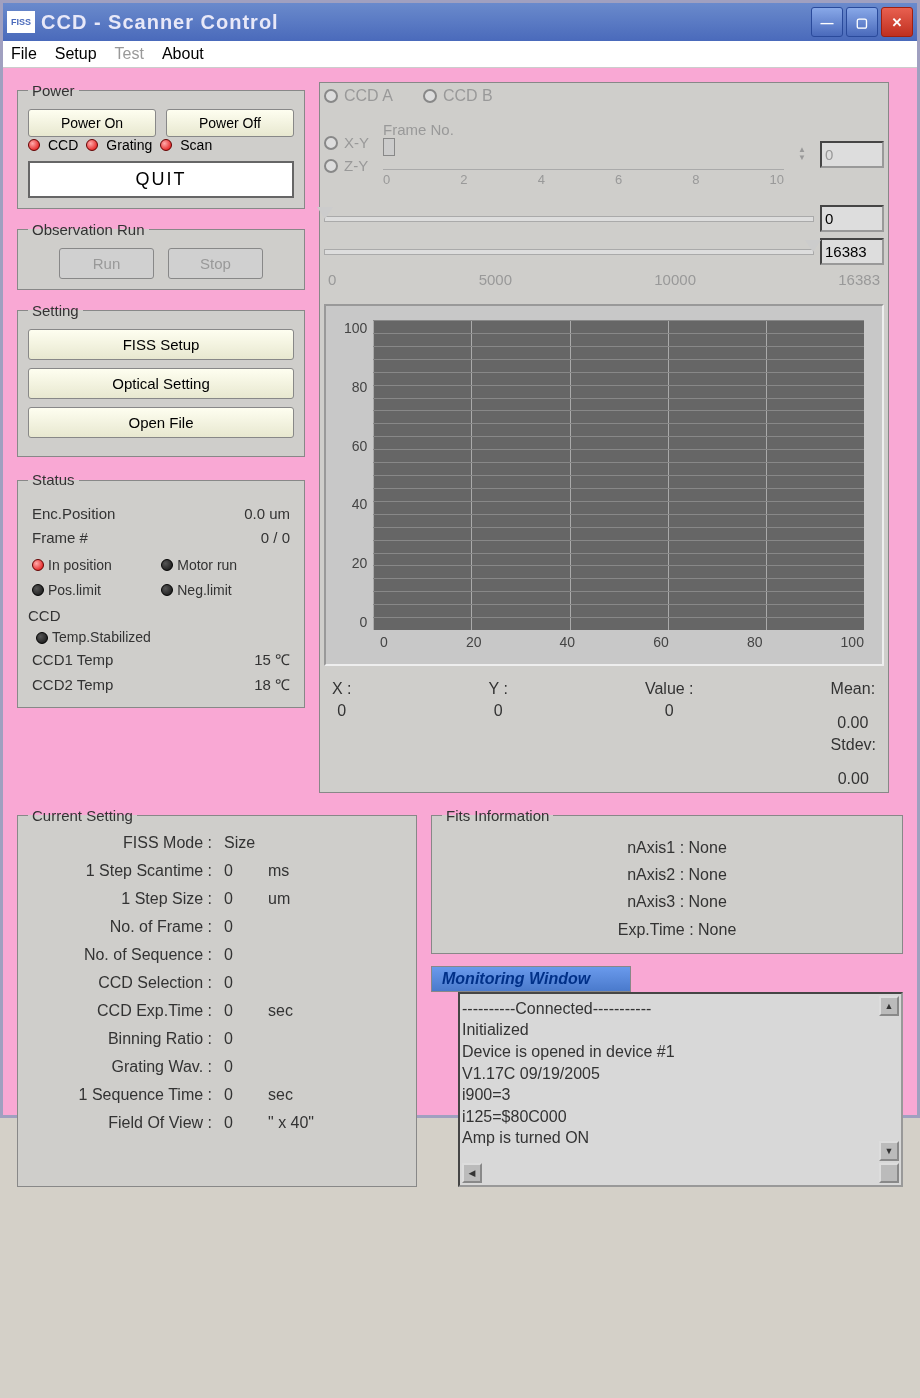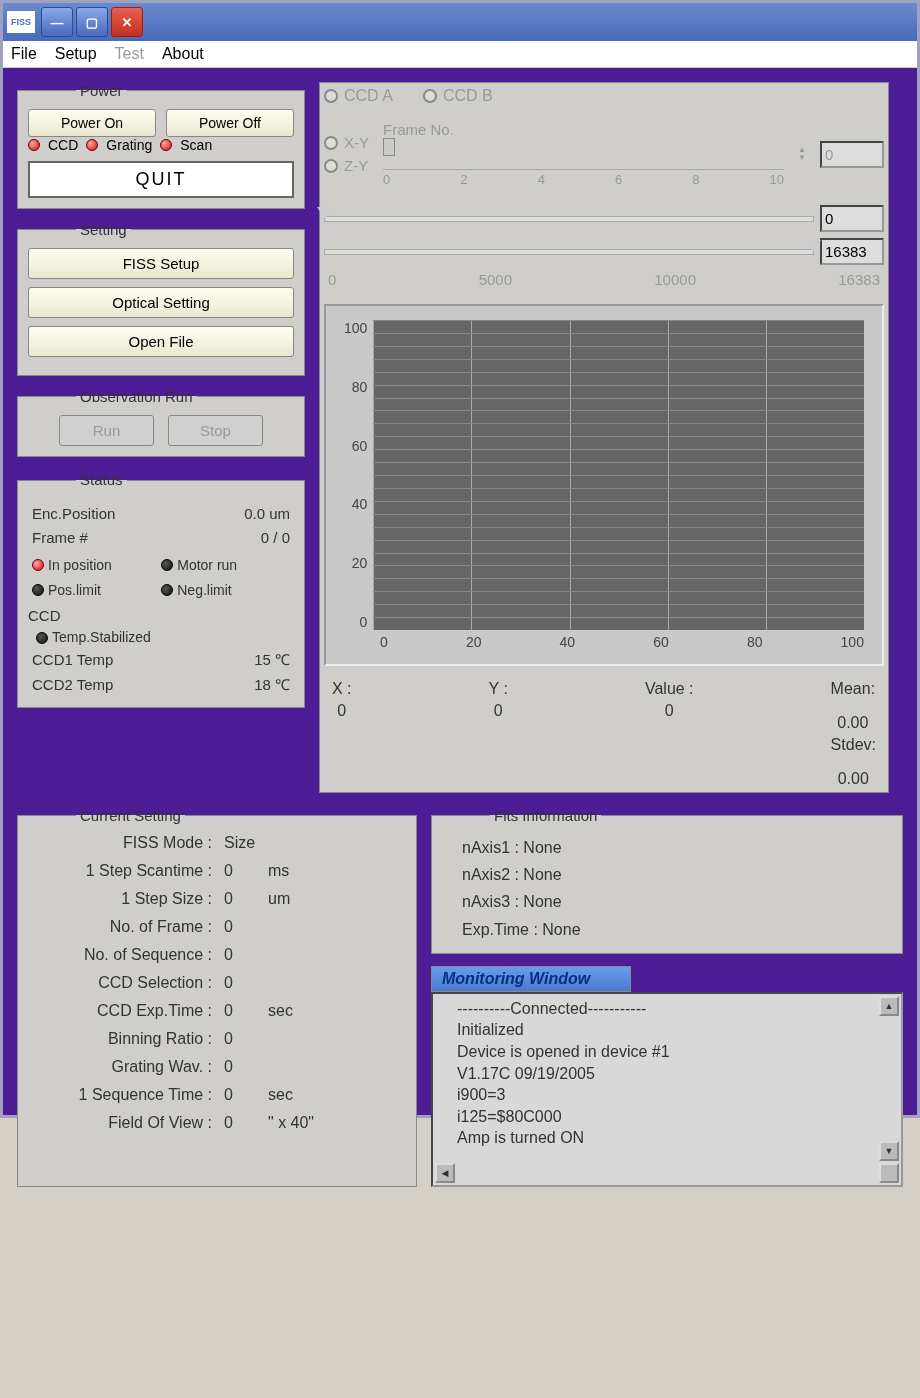--- a/index.html
+++ b/index.html
@@ -6,21 +6,21 @@
 body {
   font-family: Tahoma, Arial, sans-serif;
   font-size: 13px;
   background: #d4d0c8;
   width: 920px;
   height: 1398px;
   overflow: hidden;
 }
 .window {
   border: 3px solid #a0a0c0;
-  background: #4c1d95;
+  background: #f9a8d4;
   width: 920px;
   height: 1118px;
 }
 .titlebar {
   background: linear-gradient(to bottom, #6a8acc, #4a6abb);
   height: 38px;
   display: flex;
   align-items: center;
   padding: 0 4px;
 }
@@ -80,21 +80,20 @@
 fieldset {
   border: 1px solid #888;
   padding: 10px;
   background: #cfcecb;
   position: relative;
 }
 legend {
   font-size: 15px;
   padding: 0 4px;
   color: #333;
-  margin-left: 48px;
 }
 .btn {
   background: linear-gradient(to bottom, #fefef0, #e8e8d0);
   border: 1px solid #888;
   padding: 4px 8px;
   font-size: 15px;
   cursor: pointer;
   border-radius: 3px;
 }
 .btn.wide { width: 100%; margin-bottom: 8px; padding: 6px; }
@@ -173,49 +172,51 @@
 .chart-stats { display: flex; justify-content: space-between; margin-top: 14px; font-size: 16px; color: #333; padding: 0 8px; }
 .chart-stats div { display: flex; flex-direction: column; gap: 4px; align-items: center; }
 .bottom-row { display: flex; gap: 14px; width: 100%; }
 .settings-fs { width: 400px; }
 .settings-grid { display: grid; grid-template-columns: 190px 50px 60px; row-gap: 10px; font-size: 16px; color: #333; }
 .settings-grid .lbl { text-align: right; padding-right: 6px; }
 .settings-grid .val { text-align: left; padding-left: 6px; }
 .settings-grid .unit { text-align: left; }
 .right-bottom { flex: 1; display: flex; flex-direction: column; gap: 12px; }
 .fits-fs { }
-.fits-grid { font-size: 16px; line-height: 1.7; color: #333; padding-left: 20px; }
+.fits-grid { font-size: 16px; line-height: 1.7; color: #333; padding-left: 20px; text-align: center; }
 .monitor-head {
   background: linear-gradient(to bottom, #6a9aec, #4a7acc);
   color: #003088;
   font-style: italic;
   font-weight: bold;
   padding: 3px 10px;
   border: 1px solid #888;
   width: 200px;
   font-size: 16px;
 }
 .monitor-box {
   border: 2px inset #999;
   background: #d8d8d8;
   height: 195px;
-  padding: 4px 24px;
+  padding: 4px 2px;
   font-size: 16px;
   color: #333;
   position: relative;
   line-height: 1.35;
+  margin-left: 27px;
 }
 .scroll-handle { position: absolute; right: 2px; width: 20px; height: 20px; background: #bbb; border: 2px outset #ddd; display: flex; align-items: center; justify-content: center; font-size: 9px;}
 </style>
 </head>
 <body>
 
 <div class="window">
   <div class="titlebar">
     <div class="titlebar-icon">FISS</div>
+    <div class="titlebar-text">CCD - Scanner Control</div>
     <div class="titlebar-buttons">
       <div class="titlebar-btn">—</div>
       <div class="titlebar-btn">▢</div>
       <div class="titlebar-btn close">✕</div>
     </div>
   </div>
 
   <div class="menubar">
     <span>File</span>
     <span>Setup</span>
@@ -236,32 +237,32 @@
             <span>CCD</span>
           <span class="led red"></span>
             <span>Grating</span>
           <span class="led red"></span>
             <span>Scan</span>
         </div>
         <button class="quit-btn">QUIT</button>
       </fieldset>
 
       <fieldset>
+        <legend>Observation Run</legend>
+        <div class="obs-btns">
+          <button class="btn disabled">Run</button>
+          <button class="btn disabled">Stop</button>
+        </div>
+      </fieldset>
+
+      <fieldset>
         <legend>Setting</legend>
         <button class="btn wide">FISS Setup</button>
         <button class="btn wide">Optical Setting</button>
         <button class="btn wide">Open File</button>
-      </fieldset>
-
-      <fieldset>
-        <legend>Observation Run</legend>
-        <div class="obs-btns">
-          <button class="btn disabled">Run</button>
-          <button class="btn disabled">Stop</button>
-        </div>
       </fieldset>
 
       <fieldset class="status-sec">
         <legend>Status</legend>
         <div class="status-row">
             <span>Enc.Position</span>
             <span>0.0 um</span>
           </div>
         <div class="status-row">
             <span>Frame #</span>

